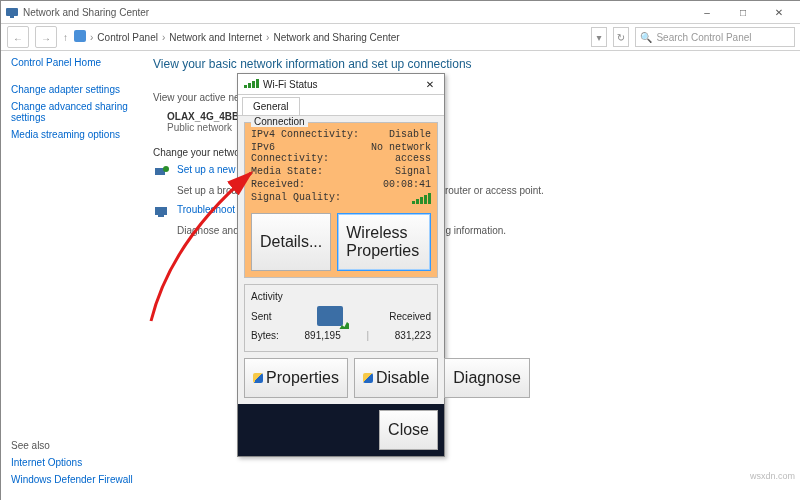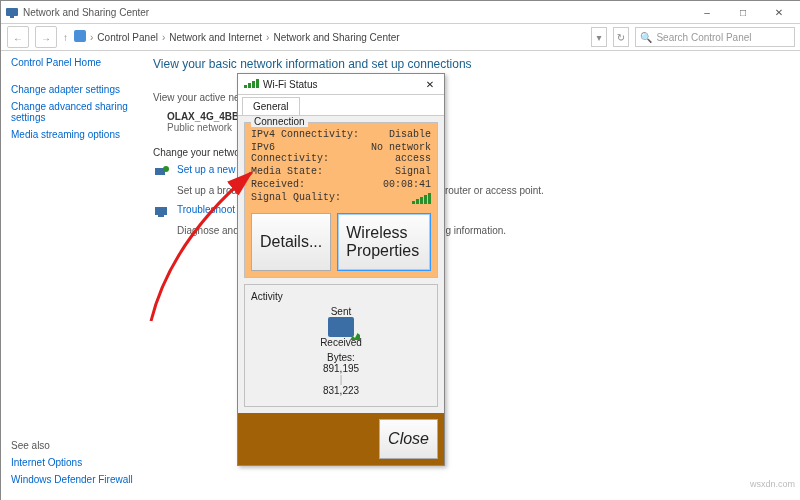--- a/index.html
+++ b/index.html
@@ -45,27 +45,27 @@
   .kv{display:flex;font-size:10px;margin-bottom:2px;font-family:Liberation Mono, monospace;}
   .kv .k{flex:1;color:#333;}
   .kv .v{color:#333;text-align:right;}
   .sigbars{display:inline-flex;align-items:flex-end;gap:1px;height:12px;}
   .sigbars span{width:3px;background:#2a8f2a;}
   .sigbars span:nth-child(1){height:3px}.sigbars span:nth-child(2){height:5px}.sigbars span:nth-child(3){height:7px}.sigbars span:nth-child(4){height:9px}.sigbars span:nth-child(5){height:11px}
   .btnrow{display:flex;gap:6px;margin:6px;}
   .btn{border:1px solid #adadad;background:linear-gradient(#fdfdfd,#e8e8e8);padding:10px 8px;font-size:16px;cursor:pointer;display:inline-flex;align-items:center;gap:3px;}
   .btn.hl{border-color:#3399ff;box-shadow:0 0 0 1px #9ecfff inset;}
   .activity{margin:6px;border:1px solid #c0c0c0;padding:6px;position:relative;background:#f0f0f0;}
-  .act-row{display:flex;align-items:center;justify-content:space-between;font-size:10px;margin:4px 0;flex-direction:column;}
+  .act-row{display:flex;align-items:center;justify-content:space-between;font-size:10px;margin:4px 0;}
   .act-icon{width:26px;height:20px;background:#3b6ea5;border-radius:2px;position:relative;}
   .act-icon:before{content:"";position:absolute;right:-6px;bottom:-3px;width:10px;height:10px;background:#2a8f2a;clip-path:polygon(0 100%,25% 60%,50% 80%,75% 30%,100% 50%,100% 100%);}
-  .dlg-footer{display:flex;justify-content:flex-end;padding:6px;background:#a16207;font-style:italic;}
+  .dlg-footer{display:flex;justify-content:flex-end;padding:6px;background:#0f172a;}
   
   .arrow{position:absolute;left:140px;top:160px;pointer-events:none;}
-  .watermark{position:absolute;right:6px;bottom:12px;color:#bbb;font-size:9px;}
+  .watermark{position:absolute;right:6px;bottom:20px;color:#bbb;font-size:9px;}
   .shield{display:inline-block;width:10px;height:10px;background:linear-gradient(135deg,#f7c948 50%,#2268c3 50%);border-radius:2px;}
 </style>
 </head>
 <body>
 
 <div class="window">
 
   <div class="titlebar">
     <span class="icon">
       <svg width="14" height="14">
@@ -204,20 +204,31 @@
         <span>Received</span>
       </div>
       <div class="act-row">
         <span>Bytes:</span>
         <span>891,195</span>
         <span style="color:#aaa">|</span>
         <span>831,223</span>
       </div>
     </div>
 
+    <div class="btnrow">
+      <div class="btn">
+          <span class="shield"></span>
+          <span>Properties</span>
+        </div>
+      <div class="btn">
+          <span class="shield"></span>
+          <span>Disable</span>
+        </div>
+      <div class="btn">Diagnose</div>
+    </div>
 
     <div class="dlg-footer">
       <div class="btn">Close</div>
     </div>
   </div>
 
   <svg class="arrow" width="140" height="170">
     <defs>
         <marker id="ah" markerWidth="10" markerHeight="10" refX="8" refY="3" orient="auto">
           <path d="M0,0 L0,6 L9,3 z" fill="#e21b1b"></path>

